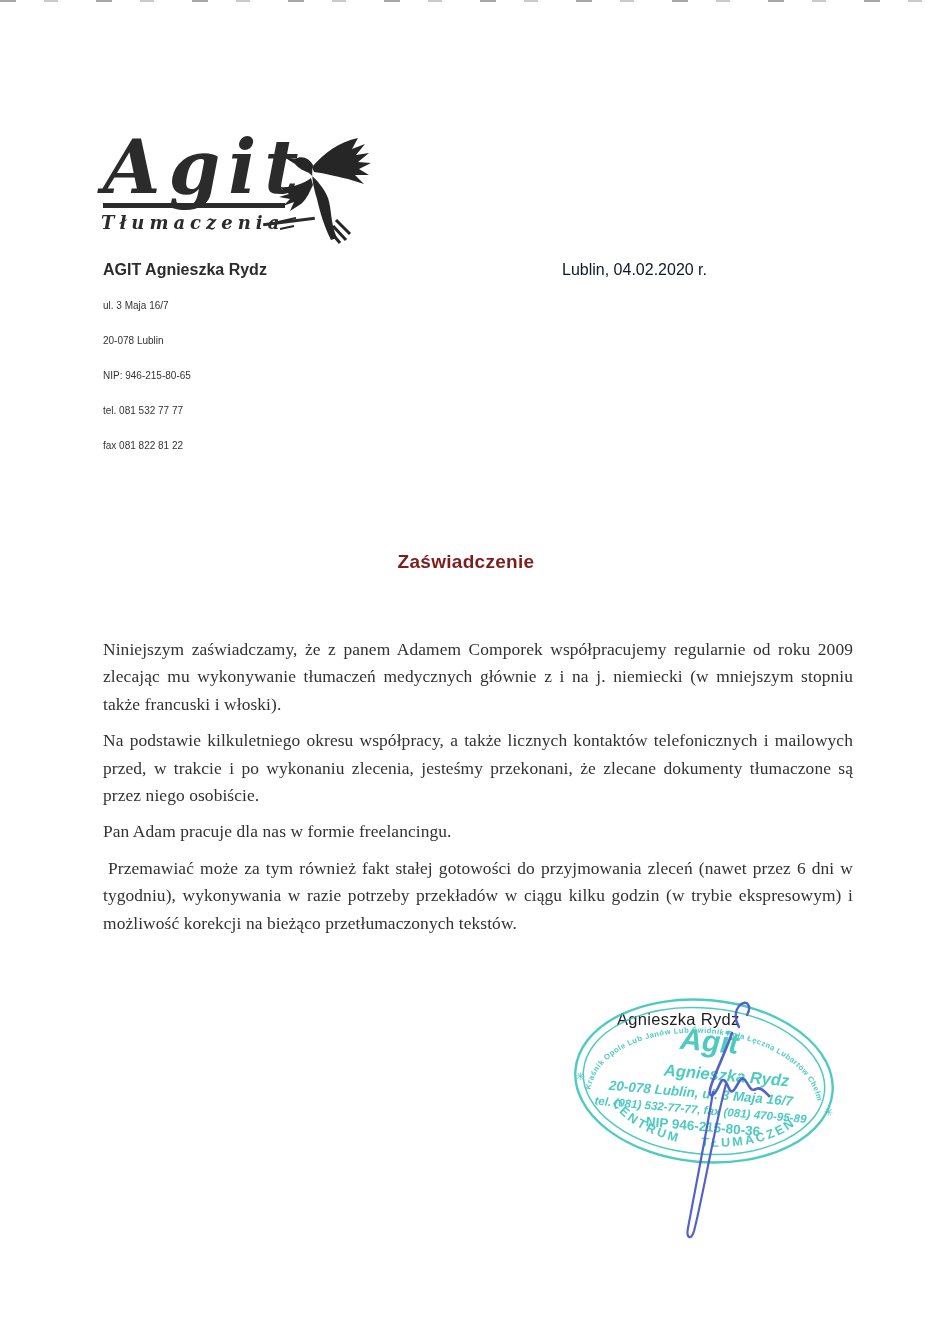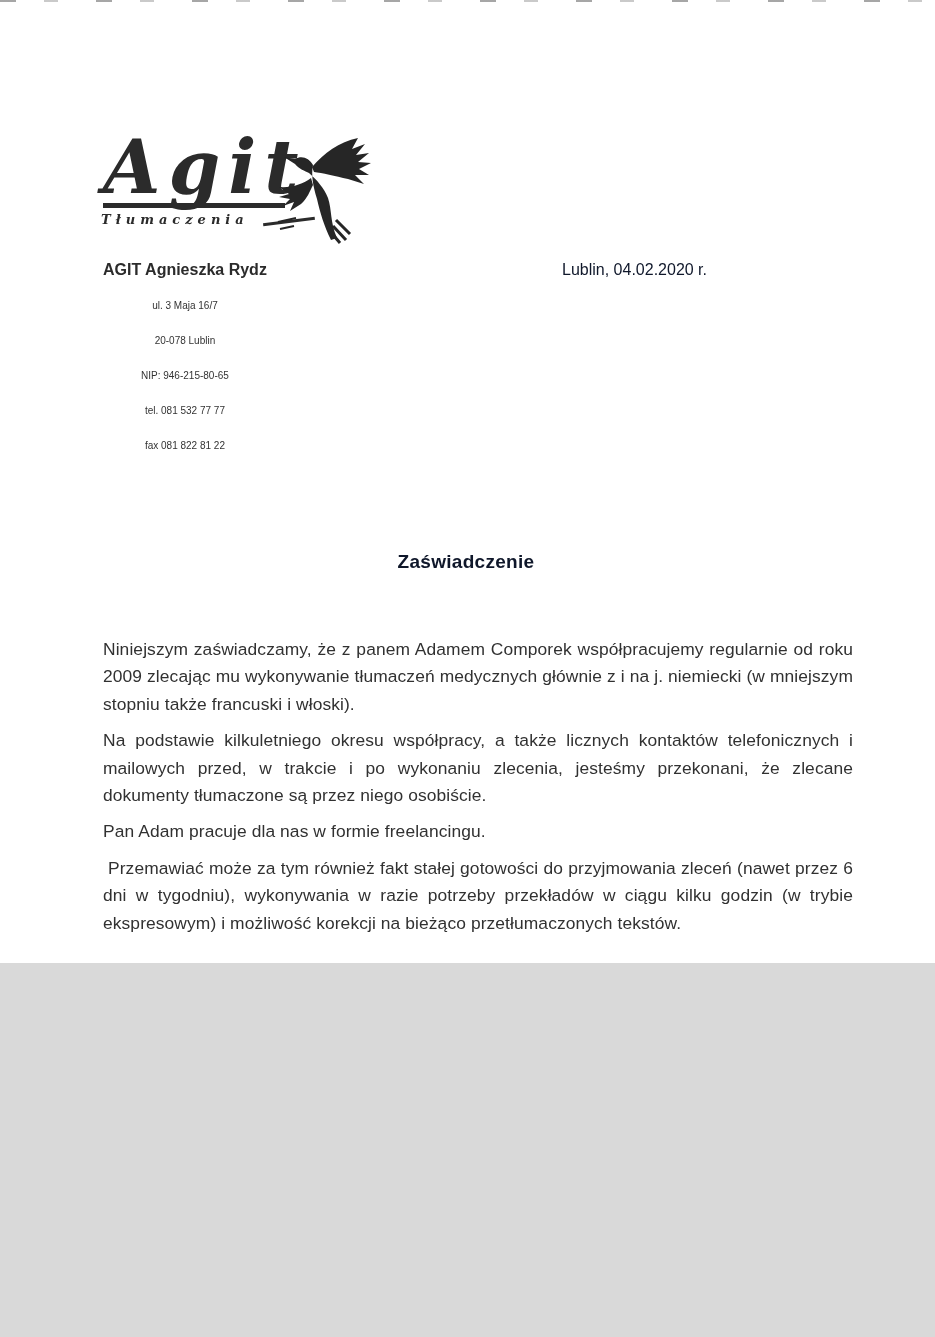--- a/index.html
+++ b/index.html
@@ -1,17 +1,17 @@
 <!DOCTYPE html>
 <html><head>
 <meta charset="utf-8">
 <style>
   html,body{margin:0;padding:0;background:#d9d9d9;}
   .page{
-    position:relative;width:935px;height:963px;margin:0 auto;
+    position:relative;width:935px;height:1337px;margin:0 auto;
     background:#ffffff;overflow:hidden;
     font-family:"Liberation Sans",sans-serif;color:#2f2f2f;
   }
   
   .scan-line{
     position:absolute;top:0;left:0;width:100%;height:2px;opacity:.55;
     background:repeating-linear-gradient(90deg,
       rgba(40,40,40,.75) 0 16px, transparent 16px 44px,
       rgba(40,40,40,.45) 44px 58px, transparent 58px 96px);
   }
@@ -20,40 +20,40 @@
   .logo-text{
     position:absolute;left:3px;top:-2px;line-height:1;
     font-family:"DejaVu Serif",serif;font-style:italic;font-weight:700;
     font-size:74px;letter-spacing:8px;color:#2b2b2b;
   }
   .logo-underline{position:absolute;left:3px;top:71px;width:182px;height:5px;background:#2b2b2b;}
   .logo-swoosh{position:absolute;left:163px;top:88px;width:52px;height:3px;background:#2b2b2b;transform:rotate(-7deg);}
   .logo-tagline{
     position:absolute;left:1px;top:80px;line-height:1.2;
     font-family:"DejaVu Serif",serif;font-style:italic;font-weight:700;
-    font-size:13px;letter-spacing:5px;color:#2b2b2b;text-align:right;
+    font-size:18px;letter-spacing:5px;color:#2b2b2b;text-align:right;
   }
   .logo-bird{position:absolute;left:176px;top:2px;}
   
-  .sender{position:absolute;left:103px;top:261px;color:#333;text-align:center;}
+  .sender{position:absolute;left:103px;top:261px;color:#333;}
   .sender-name{font-size:16px;font-weight:700;height:39px;color:#2b2b2b;}
   .sender-line{font-size:10px;height:35px;}
   .dateline{position:absolute;left:562px;top:261px;font-size:16px;color:#0f172a;}
   
   .doc-title{
     position:absolute;left:103px;top:551px;width:750px;text-align:center;
     transform:translateX(-12px);
-    font-size:19px;font-weight:700;letter-spacing:.3px;color:#0f172a;
+    font-size:19px;font-weight:700;letter-spacing:.3px;color:#7f1d1d;
   }
   .body-text{
     position:absolute;left:103px;top:636px;width:750px;
     font-size:17.4px;line-height:27.4px;letter-spacing:.1px;
     text-align:justify;color:#313131;
   }
-  .body-text p{margin:0 0 9px 0;}
+  .body-text p{margin:0 0 9px 0;font-family:Liberation Serif, serif;}
   .body-text p:nth-child(4){text-indent:5px;}
   
   .typed-name{
     position:absolute;left:617px;top:1010px;z-index:1;
     font-size:16.5px;letter-spacing:.3px;color:#1e1e1e;
   }
   .stamp-svg{position:absolute;left:556px;top:985px;z-index:2;}
   .stamp-svg text{font-family:"Liberation Sans",sans-serif;}
   .stamp-script{font-family:"DejaVu Serif",serif;}
 </style>

